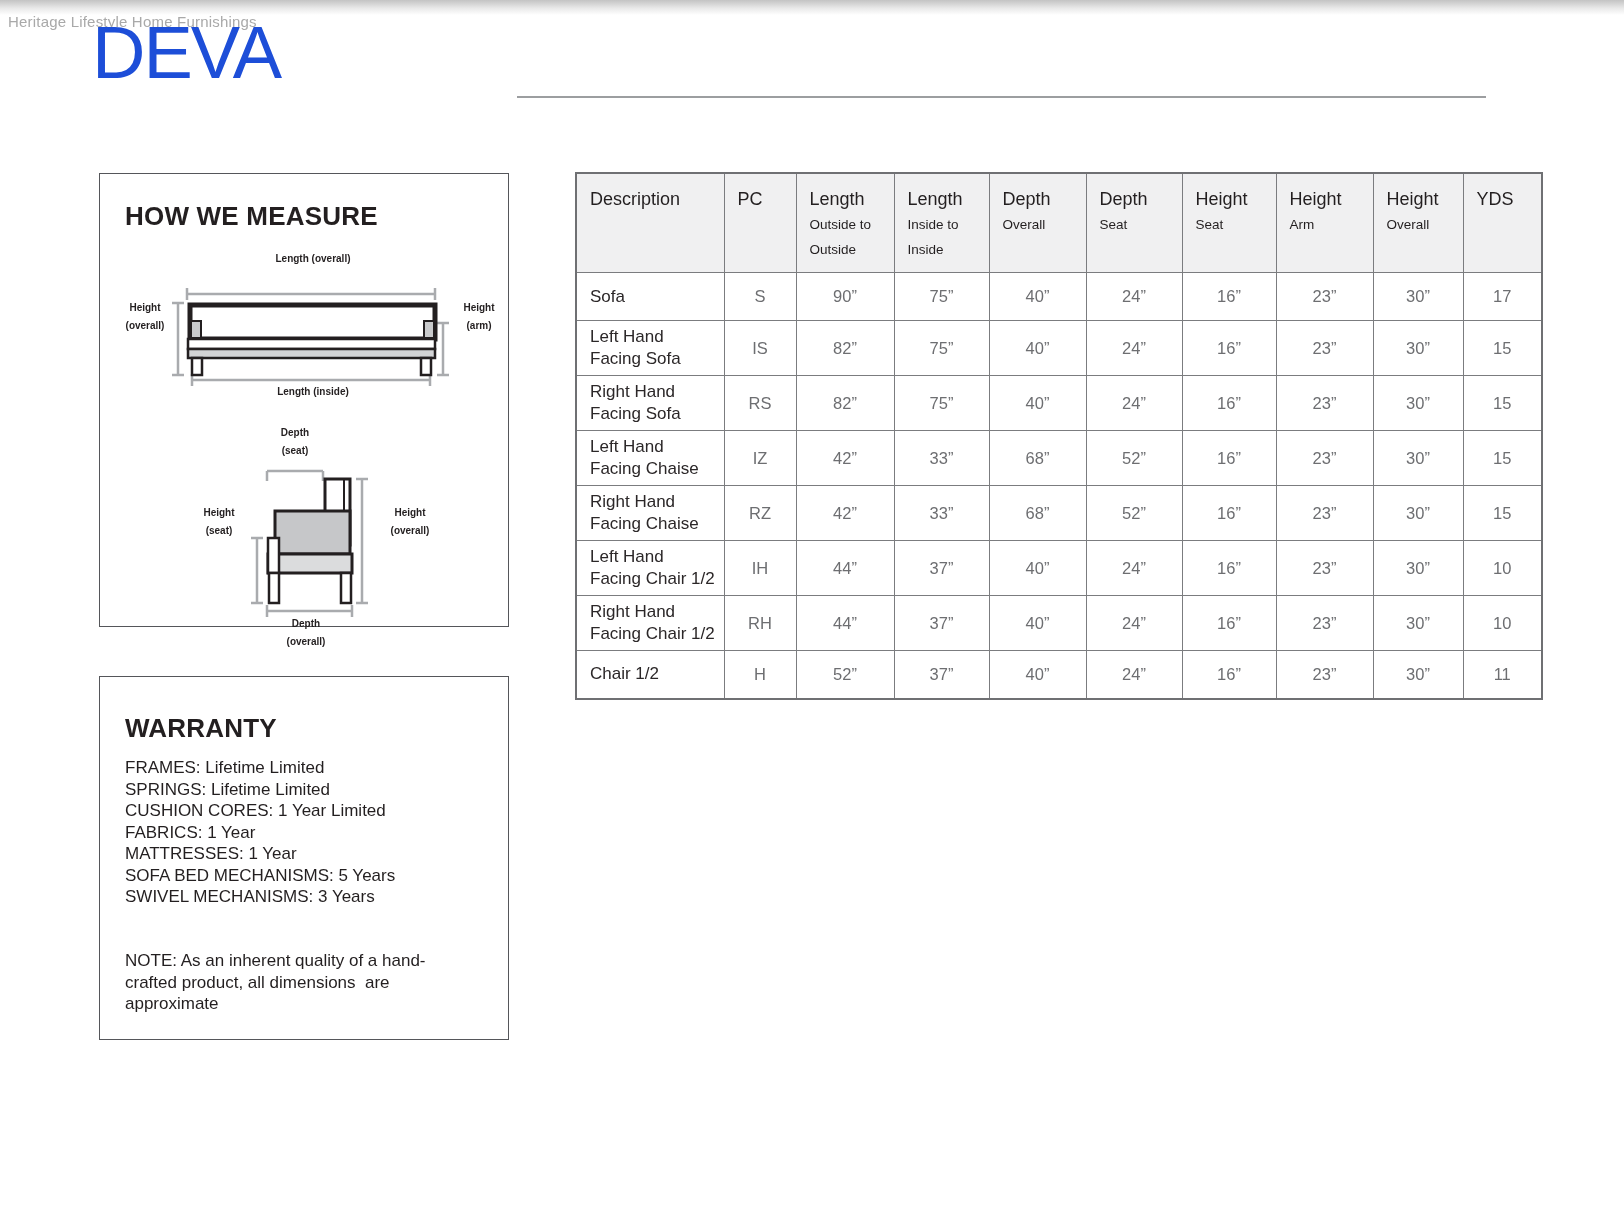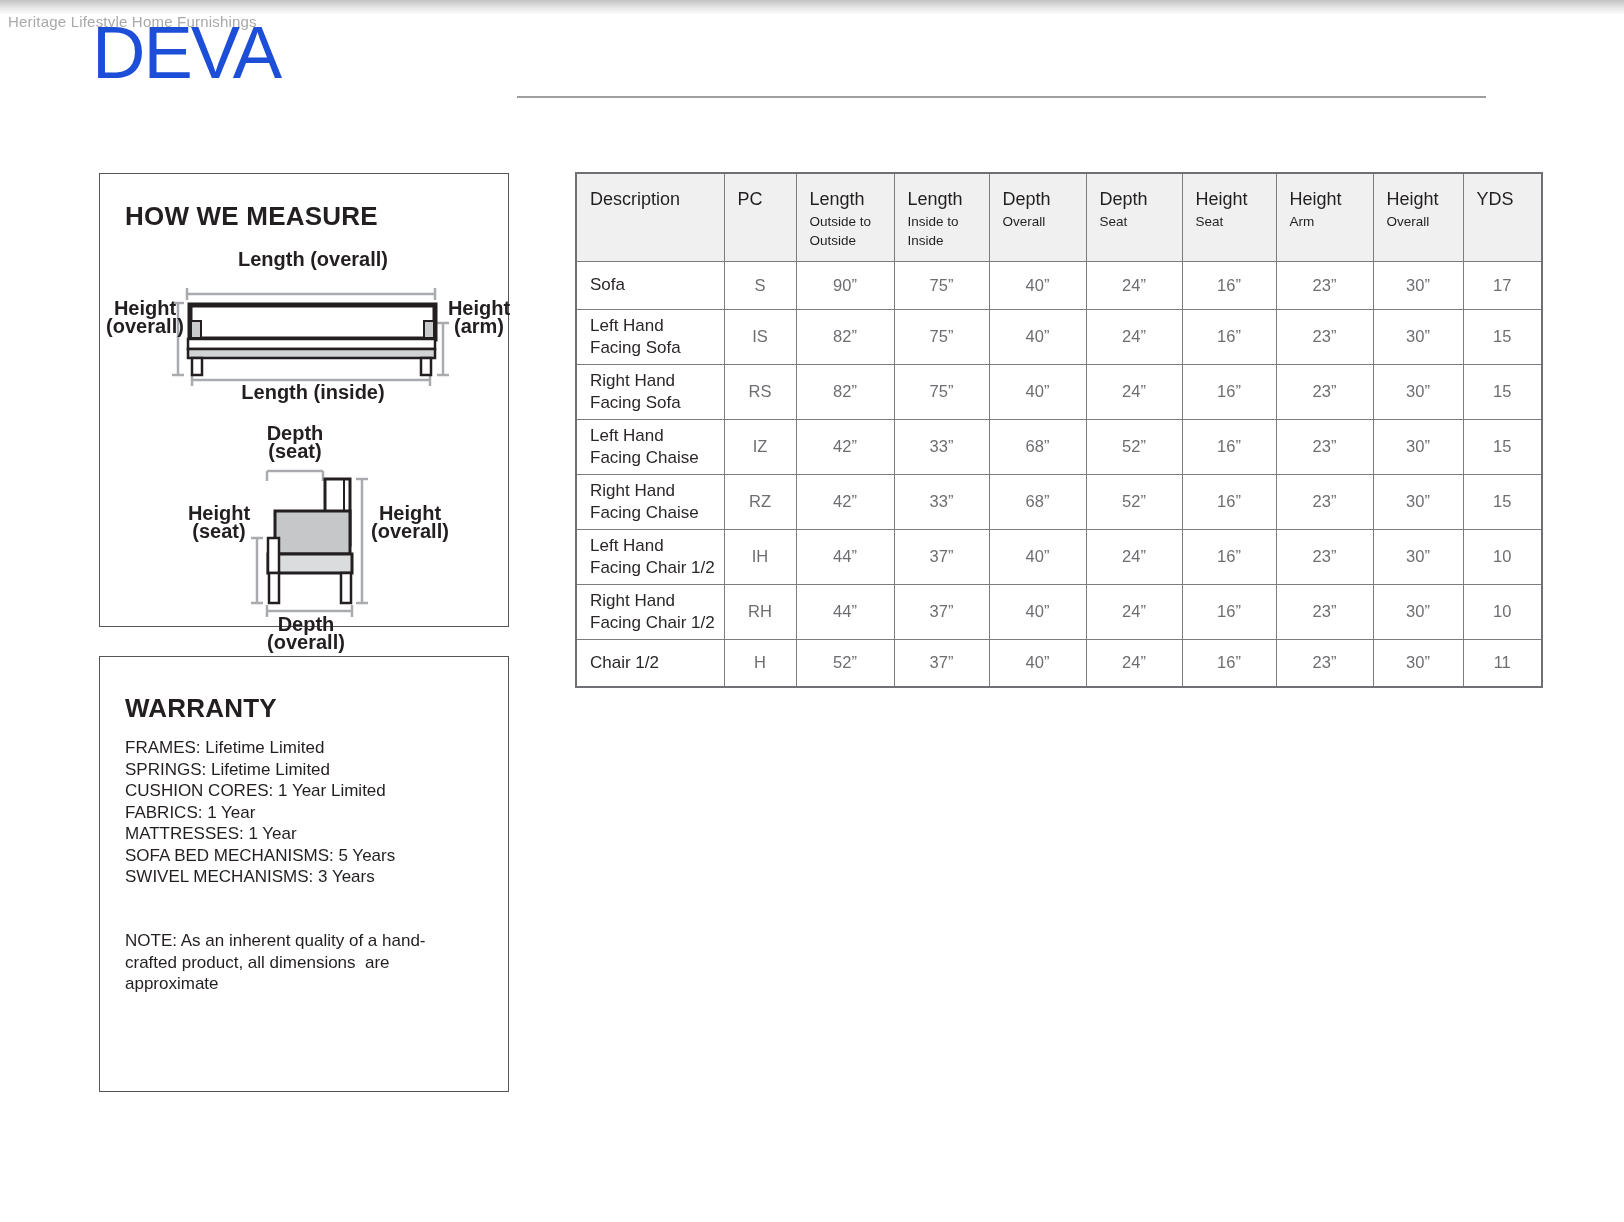--- a/index.html
+++ b/index.html
@@ -29,32 +29,32 @@
     position: absolute; left: 517px; top: 96px; width: 969px; height: 2px;
     background: #9c9ea0;
   }
 
   
   .panel {
     position: absolute; left: 99px; width: 410px;
     border: 1.5px solid #55565a; background: #ffffff; box-sizing: border-box;
   }
   .panel-measure { top: 173px; height: 454px; }
-  .panel-warranty { top: 656px; height: 436px; }
+  .panel-warranty { top: 676px; height: 364px; }
   .panel-title {
     position: absolute; margin: 0;
     font-size: 26px; font-weight: 700; letter-spacing: 0.2px; color: #231f20;
   }
   .panel-measure .panel-title { left: 25px; top: 27px; }
   .panel-warranty .panel-title { left: 25px; top: 36px; }
 
   .diagram-svg { position: absolute; left: 0; top: 0; }
   .dlabel {
     position: absolute; text-align: center;
-    font-size: 20px; line-height: 18px; font-weight: 600;
+    font-size: 10px; line-height: 18px; font-weight: 600;
     white-space: pre-line; color: #231f20;
   }
   .lbl-length-overall   { left: 113px; top: 76px;  width: 200px; }
   .lbl-height-overall-f { left: 4px;   top: 125px; width: 82px;  }
   .lbl-height-arm       { left: 338px; top: 125px; width: 82px;  }
   .lbl-length-inside    { left: 113px; top: 209px; width: 200px; }
   .lbl-depth-seat       { left: 145px; top: 250px; width: 100px; }
   .lbl-height-seat      { left: 69px;  top: 330px; width: 100px; }
   .lbl-height-overall-s { left: 260px; top: 330px; width: 100px; }
   .lbl-depth-overall    { left: 156px; top: 441px; width: 100px; }
@@ -78,21 +78,21 @@
   }
   .spec-table th, .spec-table td {
     border: 1px solid #7b7c7f; box-sizing: border-box;
   }
   .spec-table th {
     background: #f0f0f1; text-align: left; vertical-align: top;
     padding: 15px 4px 10px 13px; height: 88px; font-weight: 400;
   }
   .th-label { font-size: 18px; color: #231f20; }
   .th-sub {
-    font-size: 13.5px; line-height: 19px; margin-top: 2px;
+    font-size: 13.5px; line-height: 25px; margin-top: 2px;
     color: #231f20; white-space: pre-line;
   }
   .spec-table td { height: 48px; padding: 5px 4px; vertical-align: middle; }
   td.cell-desc {
     padding-left: 13px; font-size: 17px; line-height: 22px;
     color: #2b2728; white-space: pre-line;
   }
   td.cell-val { text-align: center; font-size: 16.5px; color: #6d6e71; }
 </style>
 </head>

